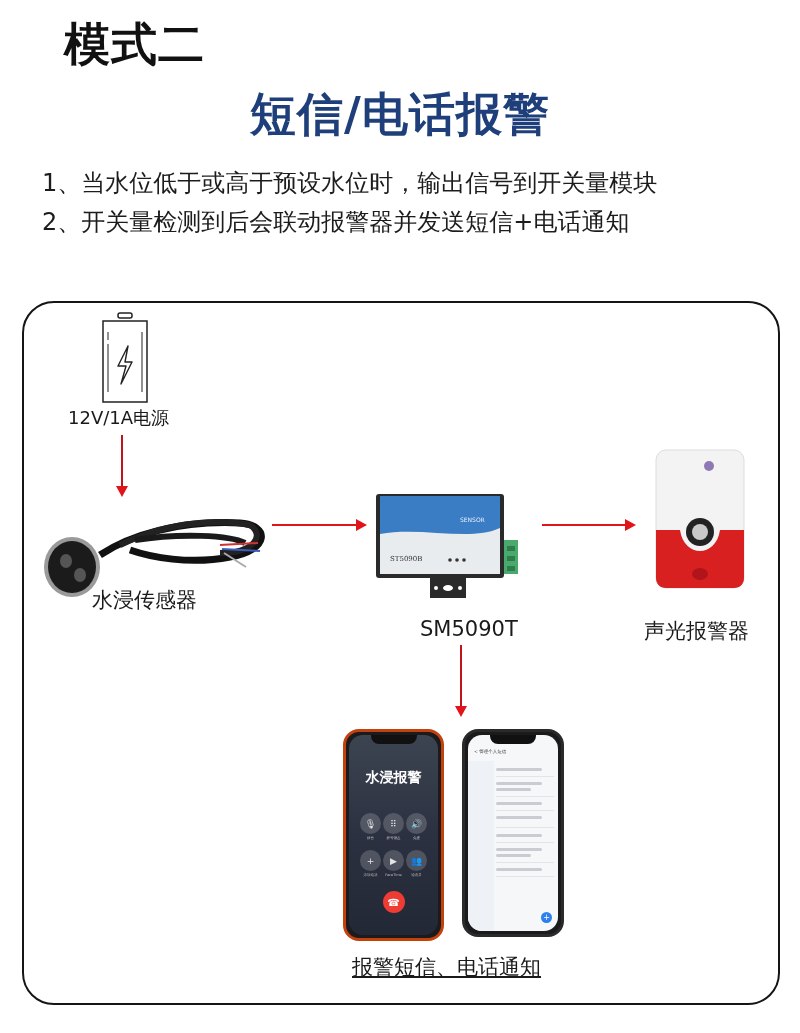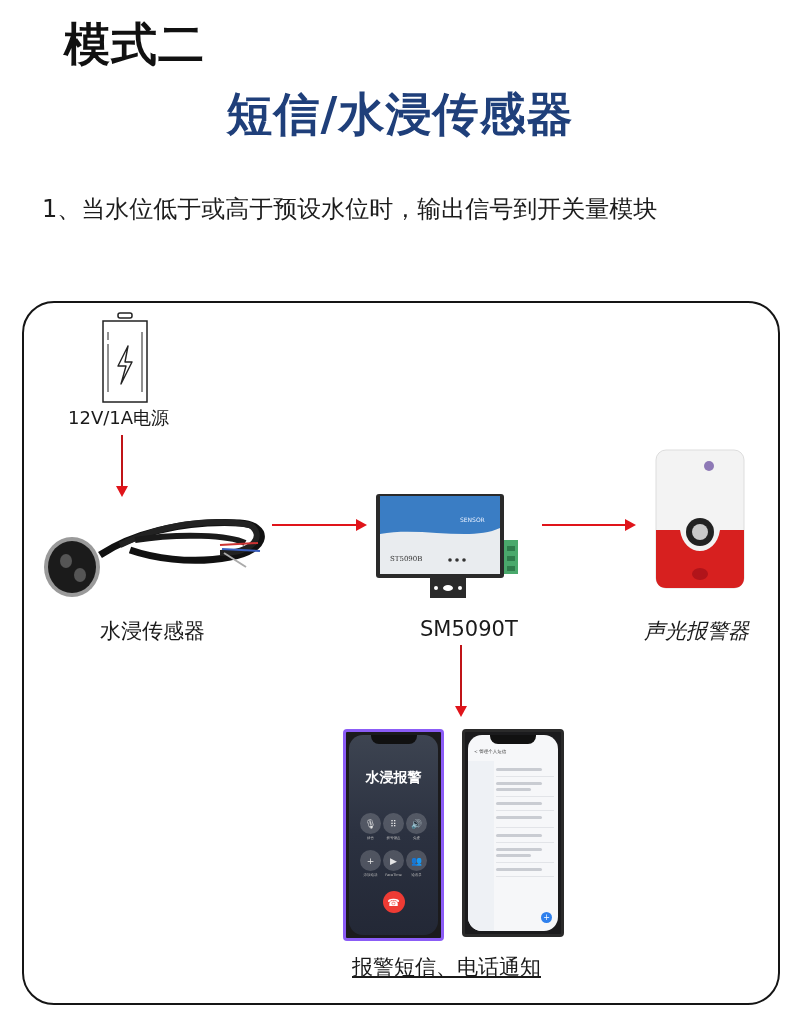--- a/index.html
+++ b/index.html
@@ -3,21 +3,21 @@
 <meta charset="utf-8">
 <style>
   * { box-sizing: border-box; margin: 0; padding: 0; }
   html, body { width: 800px; height: 1033px; background: #ffffff; overflow: hidden; }
   body { position: relative; font-family: "DejaVu Sans", "Liberation Sans", sans-serif; color: #1a1a1a; }
 
   .mode-title { position: absolute; left: 64px; top: 14px; font-size: 46px; font-weight: bold; color: #111; letter-spacing: 1px; }
   .sub-title { position: absolute; left: 0; width: 800px; top: 84px; text-align: center; font-size: 46px; font-weight: bold; color: #1f3f7a; letter-spacing: 1px; }
 
   .steps { position: absolute; left: 42px; top: 164px; }
-  .step { font-size: 24px; line-height: 39px; color: #1c1c1c; white-space: nowrap; margin-top: 26px; }
+  .step { font-size: 24px; line-height: 39px; color: #1c1c1c; white-space: nowrap; }
 
   .frame { position: absolute; left: 22px; top: 301px; width: 758px; height: 704px; border: 2.5px solid #151515; border-radius: 32px; }
 
   .node-label { position: absolute; font-size: 21px; color: #1a1a1a; white-space: nowrap; text-align: left; }
 
   
   .battery { position: absolute; left: 101px; top: 312px; width: 48px; height: 92px; }
 
   
   .arrow-h { position: absolute; height: 2px; background: #e0141a; }
@@ -28,21 +28,21 @@
   
   .sensor { position: absolute; left: 40px; top: 495px; width: 230px; height: 115px; }
 
   
   .gateway { position: absolute; left: 370px; top: 490px; width: 170px; height: 115px; }
 
   
   .alarm { position: absolute; left: 654px; top: 448px; width: 92px; height: 142px; }
 
   
-  .phone { position: absolute; border-radius: 4px; background: #1b1b1d; border: 3px solid #8b5cf6; }
+  .phone { position: absolute; border-radius: 16px; background: #1b1b1d; border: 3px solid #c2410c; }
   .phone-call { left: 343px; top: 729px; width: 101px; height: 212px; }
   .phone-sms  { left: 462px; top: 729px; width: 102px; height: 208px; border-color: #2a2a2a; }
   .screen { position: absolute; left: 3px; top: 3px; right: 3px; bottom: 3px; border-radius: 14px; overflow: hidden; }
   .call-screen { background: linear-gradient(180deg, #3d4451 0%, #2b3140 50%, #232836 100%); }
   .notch { position: absolute; left: 50%; transform: translateX(-50%); top: 0; width: 46px; height: 9px; background: #111; border-radius: 0 0 8px 8px; }
   .call-name { position: absolute; left: 0; right: 0; top: 34px; text-align: center; color: #fff; font-size: 14px; font-weight: bold; }
   .call-btns { position: absolute; left: 10px; right: 10px; top: 78px; display: grid; grid-template-columns: repeat(3, 1fr); row-gap: 10px; }
   .cbtn { display: flex; flex-direction: column; align-items: center; }
   .cbtn .circ { width: 21px; height: 21px; border-radius: 50%; background: rgba(255,255,255,0.18); color: #e6e6e6; font-size: 9px; display: flex; align-items: center; justify-content: center; }
   .cbtn .cap { font-size: 3.5px; color: #bbb; margin-top: 2px; height: 4px; }
@@ -52,24 +52,25 @@
   .sms-head { position: absolute; left: 6px; top: 14px; font-size: 4.5px; color: #333; }
   .sms-side { position: absolute; left: 0; top: 26px; width: 26px; bottom: 0; background: #eef1f5; }
   .sms-row { position: absolute; left: 28px; right: 4px; height: 12px; border-bottom: 1px solid #e2e4e8; }
   .sms-row .blur { display: block; margin-top: 3px; height: 3px; width: 80%; background: #c9ccd2; border-radius: 2px; }
   .sms-fab { position: absolute; right: 6px; bottom: 8px; width: 11px; height: 11px; border-radius: 50%; background: #2f80ed; color: #fff; font-size: 8px; line-height: 11px; text-align: center; }
 </style>
 </head>
 <body>
 
 <div class="mode-title">模式二</div>
-<div class="sub-title">短信/水浸传感器</div>
+<div class="sub-title">短信/电话报警</div>
 
 <div class="steps">
   <div class="step">1、当水位低于或高于预设水位时，输出信号到开关量模块</div>
+  <div class="step">2、开关量检测到后会联动报警器并发送短信+电话通知</div>
 </div>
 
 <div class="frame"></div>
 
 <svg class="battery" viewBox="0 0 48 92">
   <rect x="17" y="1" width="14" height="5" rx="2" fill="none" stroke="#222" stroke-width="1.5"></rect>
   <rect x="2" y="9" width="44" height="81" fill="none" stroke="#222" stroke-width="1.5"></rect>
   <line x1="7" y1="20" x2="7" y2="28" stroke="#222" stroke-width="1"></line>
   <line x1="7" y1="32" x2="7" y2="80" stroke="#222" stroke-width="1"></line>
   <line x1="41" y1="20" x2="41" y2="80" stroke="#222" stroke-width="1"></line>
@@ -83,21 +84,21 @@
   <path d="M80 50 C120 30, 170 22, 210 30 C225 40, 215 58, 180 58" fill="none" stroke="#222" stroke-width="6"></path>
   <path d="M95 45 C140 38, 190 40, 205 48" fill="none" stroke="#1a1a1a" stroke-width="6"></path>
   <path d="M180 50 L218 48" stroke="#c33" stroke-width="2"></path>
   <path d="M182 54 L220 56" stroke="#3a5fc0" stroke-width="2"></path>
   <path d="M184 58 L206 72" stroke="#aaa" stroke-width="2"></path>
   <ellipse cx="32" cy="72" rx="28" ry="30" fill="#9a9a9a"></ellipse>
   <ellipse cx="32" cy="72" rx="24" ry="26" fill="#1b1b1b"></ellipse>
   <ellipse cx="26" cy="66" rx="6" ry="7" fill="#555"></ellipse>
   <ellipse cx="40" cy="80" rx="6" ry="7" fill="#555"></ellipse>
 </svg>
-<div class="node-label" style="left:92px; top:617px;margin-left:8px;">水浸传感器</div>
+<div class="node-label" style="left:92px; top:586px;">水浸传感器</div>
 <div class="arrow-h" style="left:272px; top:524px; width:85px;"></div>
 
 <svg class="gateway" viewBox="0 0 170 115">
   <rect x="6" y="4" width="128" height="84" rx="3" fill="#2a2a2a"></rect>
   <rect x="10" y="6" width="120" height="78" fill="#e9ecef"></rect>
   <path d="M10 6 H130 V38 C100 52, 50 36, 10 44 Z" fill="#3a7dc4"></path>
   <text x="90" y="32" font-size="6" fill="#e8f0ff" font-family="DejaVu Sans, sans-serif">SENSOR</text>
   <text x="20" y="71" font-size="7" fill="#333" font-family="DejaVu Serif, serif">ST5090B</text>
   <circle cx="80" cy="70" r="1.8" fill="#333"></circle>
     <circle cx="87" cy="70" r="1.8" fill="#333"></circle>
@@ -116,21 +117,21 @@
 <div class="arrow-v" style="left:460px; top:645px; height:62px;"></div>
 
 <svg class="alarm" viewBox="0 0 92 142">
   <rect x="2" y="2" width="88" height="138" rx="10" fill="#f3f3f3" stroke="#ddd"></rect>
   <path d="M2 82 H26 C30 110, 62 110, 66 82 H90 V130 C90 136, 86 140, 80 140 H12 C6 140, 2 136, 2 130 Z" fill="#d7201f"></path>
   <circle cx="55" cy="18" r="5" fill="#8e79b6"></circle>
   <circle cx="46" cy="84" r="14" fill="#222"></circle>
   <circle cx="46" cy="84" r="8" fill="#c9c9c9"></circle>
   <ellipse cx="46" cy="126" rx="8" ry="6" fill="#b1141a"></ellipse>
 </svg>
-<div class="node-label" style="left:644px; top:617px;font-style:italic;">声光报警器</div>
+<div class="node-label" style="left:644px; top:617px;">声光报警器</div>
 
 <div class="phone phone-call">
   <div class="screen call-screen">
     <div class="notch"></div>
     <div class="call-name">水浸报警</div>
     <div class="call-btns">
       <div class="cbtn">
           <span class="circ">🎙</span>
           <span class="cap">静音</span>
         </div>

